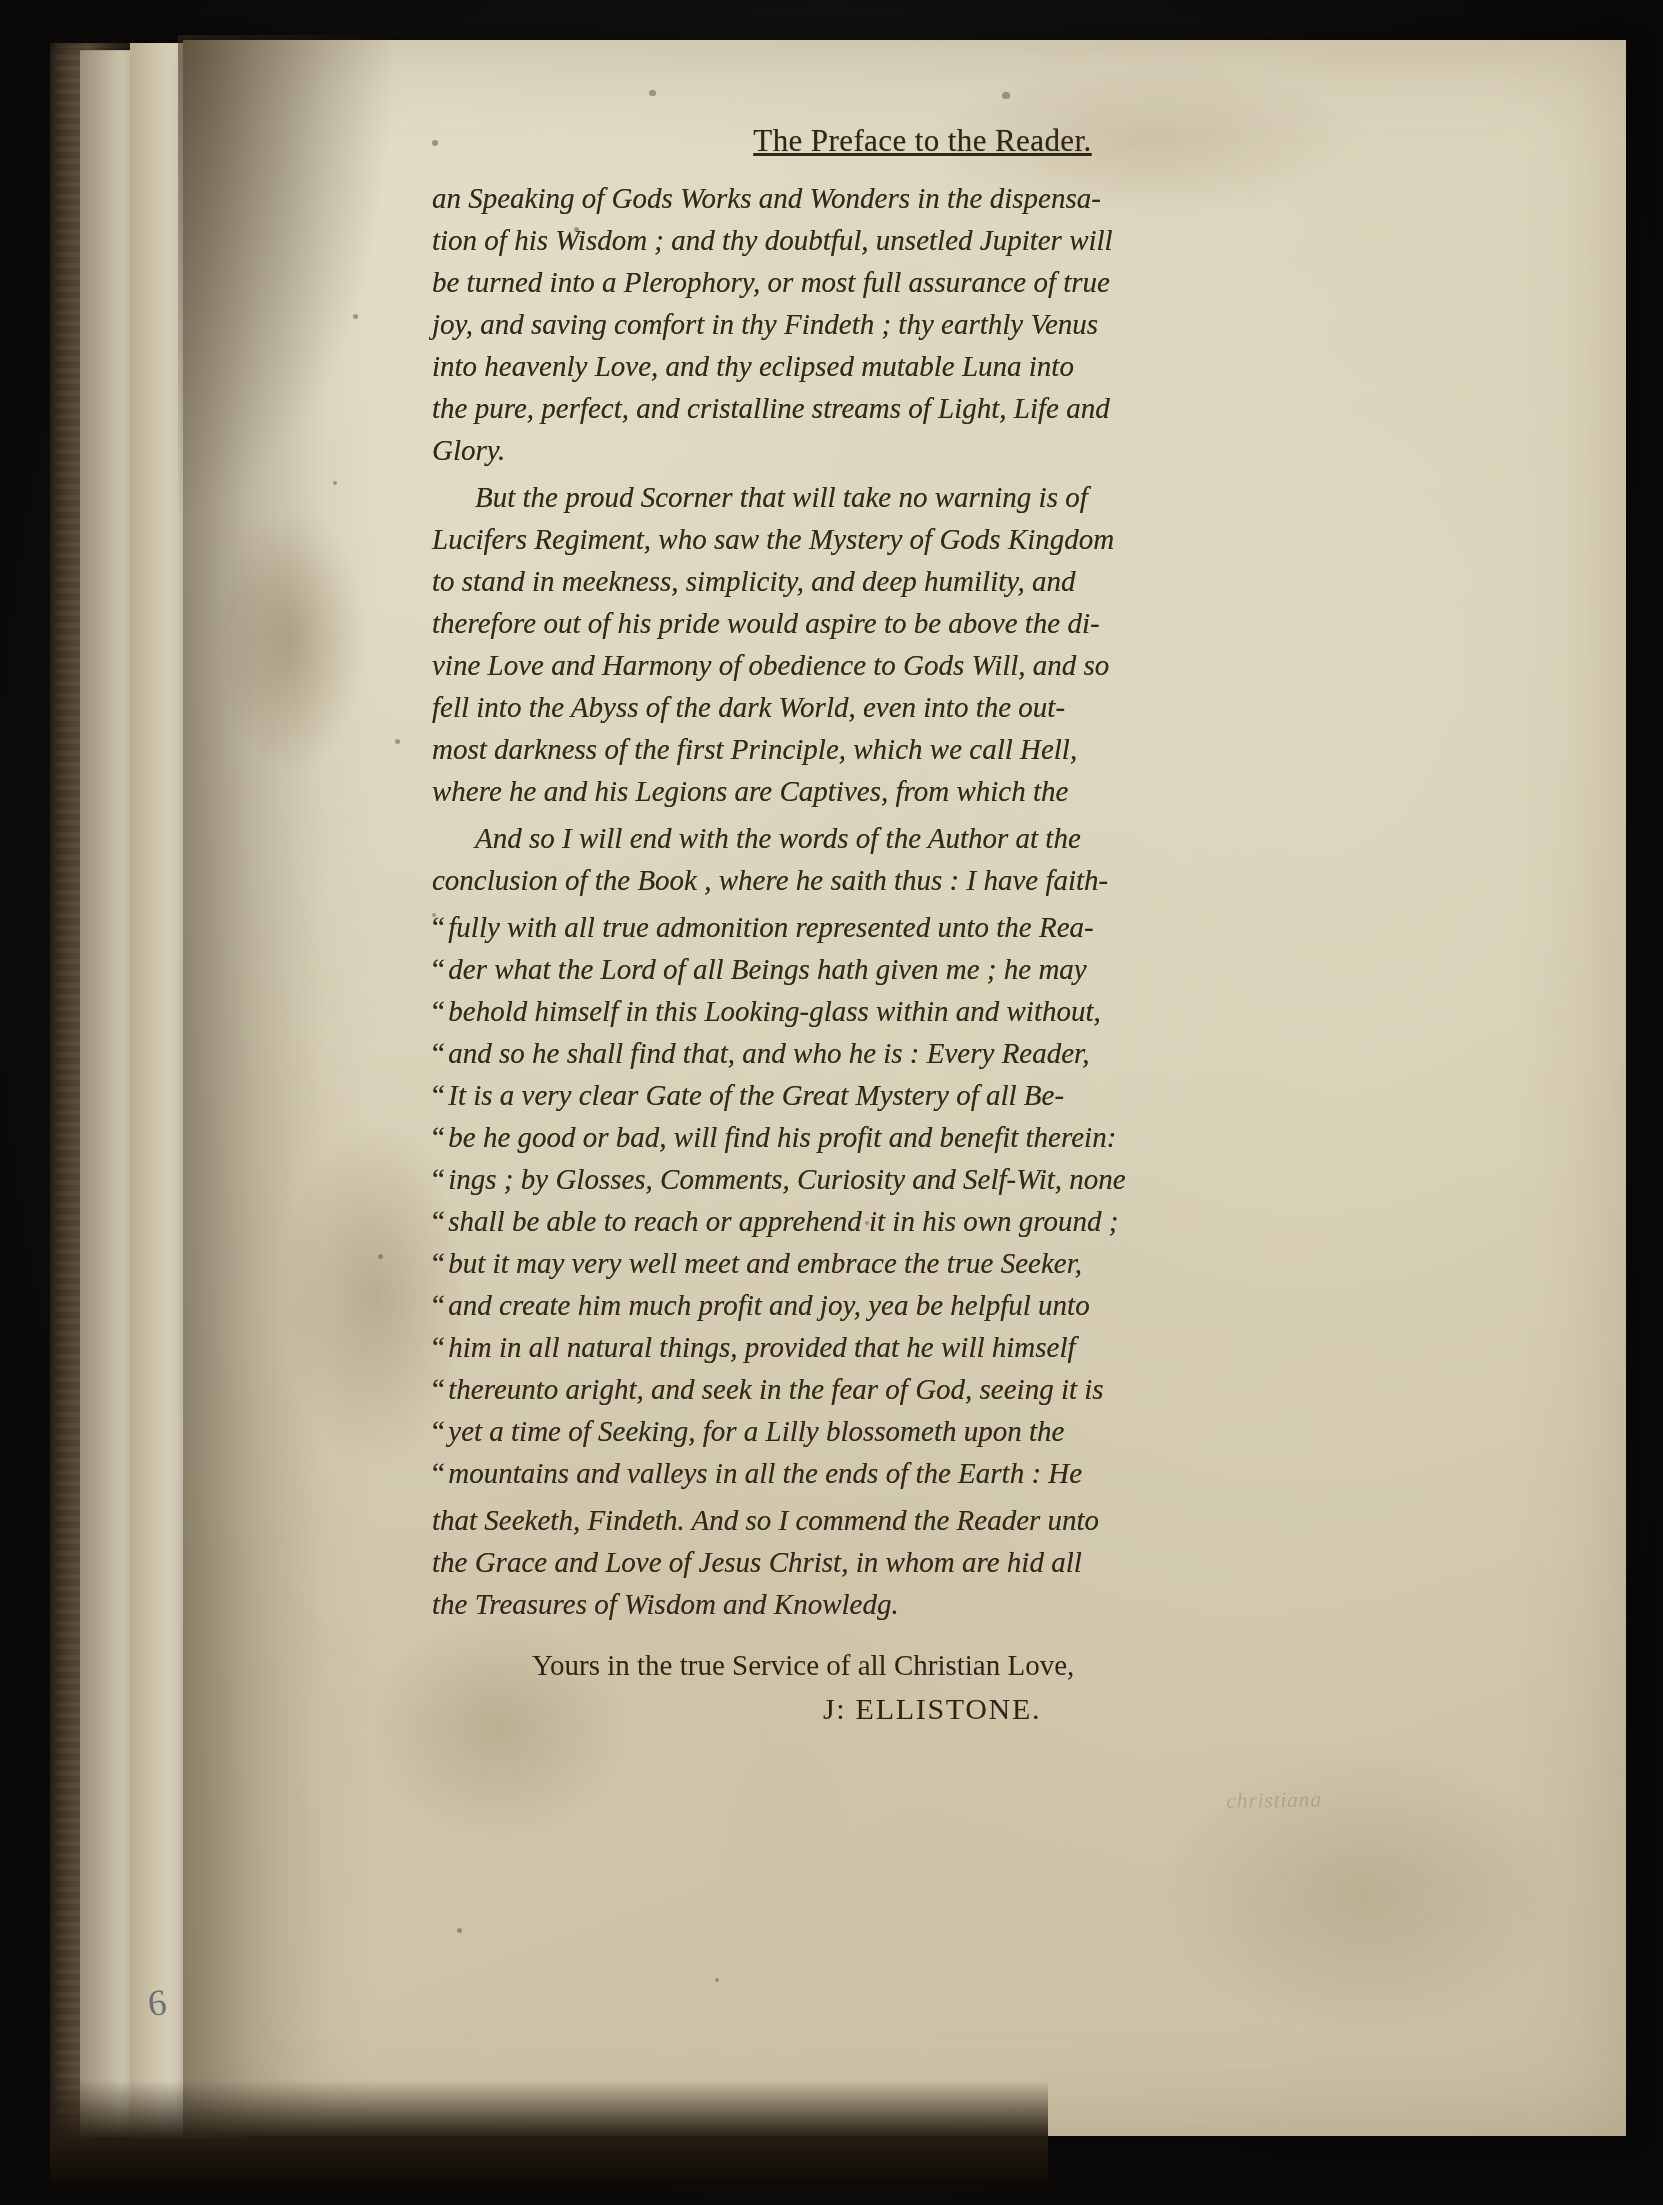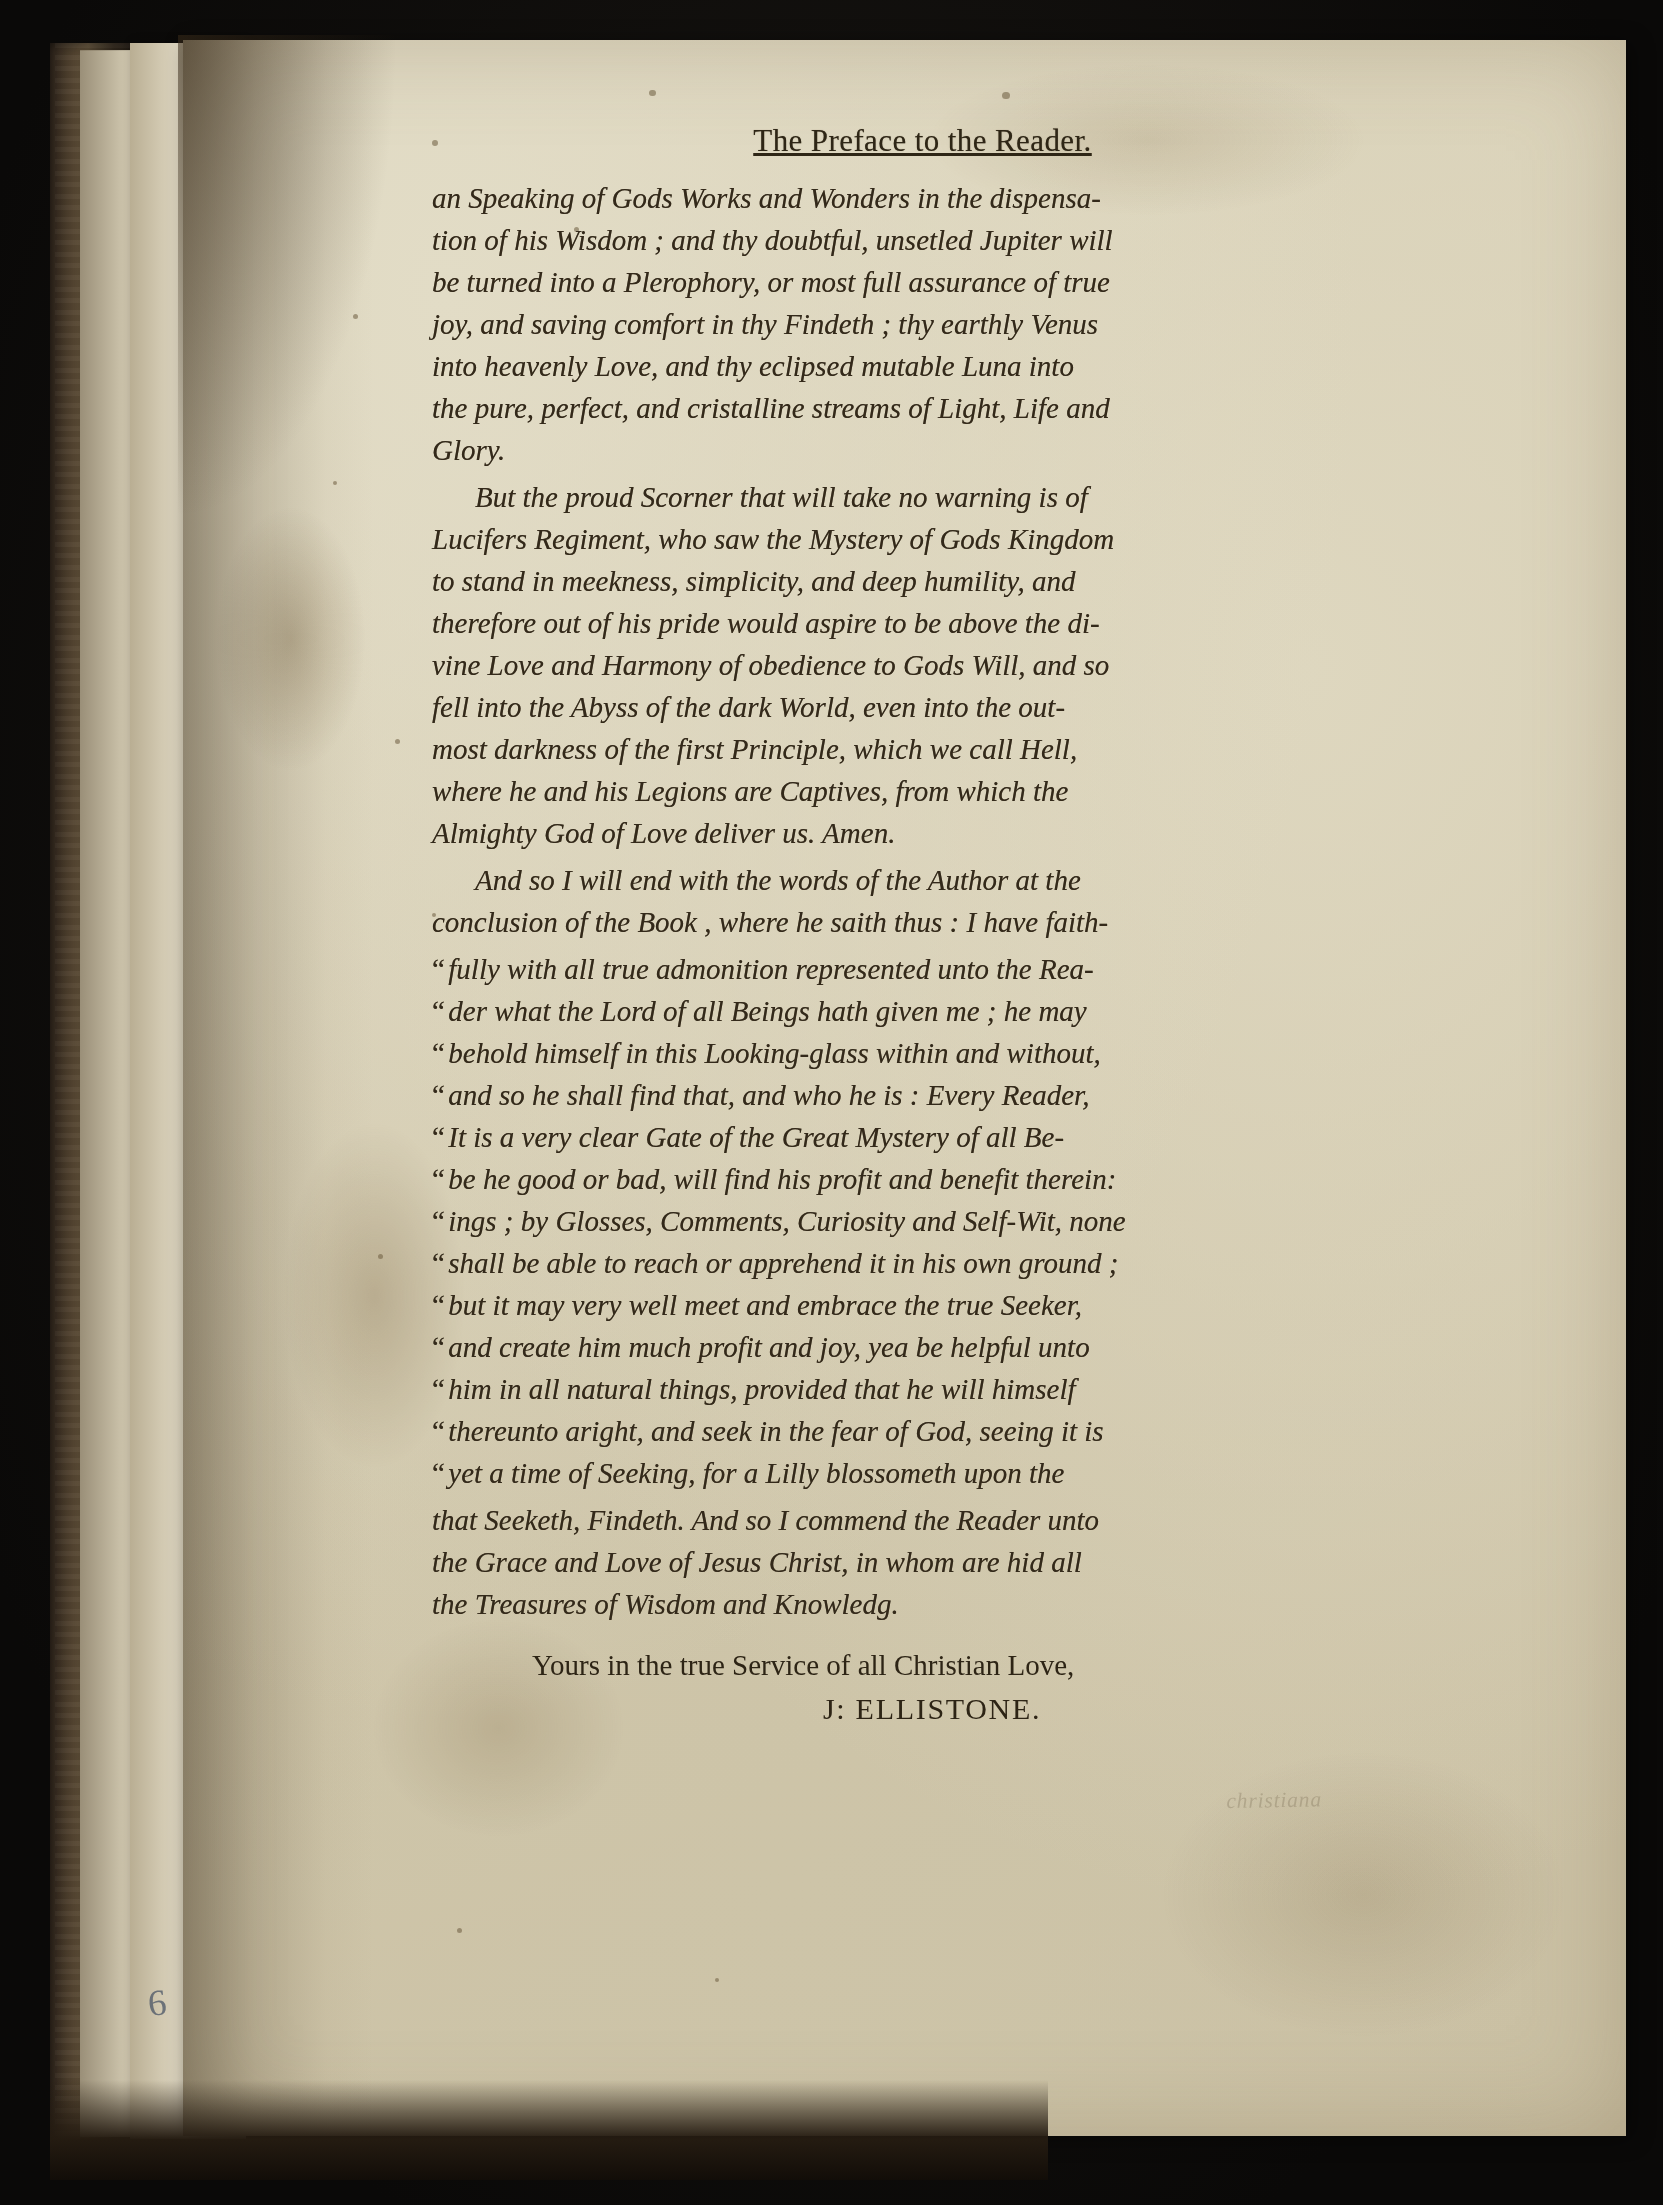--- a/index.html
+++ b/index.html
@@ -289,21 +289,20 @@
 
         <div class="para indent">
           <span class="ln">But the proud Scorner that will take no warning is of</span>
           <span class="ln">Lucifers Regiment, who saw the Mystery of Gods Kingdom</span>
           <span class="ln">to stand in meekness, simplicity, and deep humility, and</span>
           <span class="ln">therefore out of his pride would aspire to be above the di-</span>
           <span class="ln">vine Love and Harmony of obedience to Gods Will, and so</span>
           <span class="ln">fell into the Abyss of the dark World, even into the out-</span>
           <span class="ln">most darkness of the first Principle, which we call Hell,</span>
           <span class="ln">where he and his Legions are Captives, from which the</span>
-          <span class="ln">Almighty God of Love deliver us.   Amen.</span>
         </div>
 
         <div class="para indent">
           <span class="ln">And so I will end with the words of the Author at the</span>
           <span class="ln">conclusion of the Book , where he saith thus :  I have faith-</span>
         </div>
 
         <div class="para">
           <span class="ln q">fully with all true admonition represented unto the Rea-</span>
           <span class="ln q">der what the Lord of all Beings hath given me ; he may</span>
@@ -311,20 +310,21 @@
           <span class="ln q">and so he shall find that, and who he is :  Every Reader,</span>
           <span class="ln q">It is a very clear Gate of the Great Mystery of all Be-</span>
           <span class="ln q">be he good or bad, will find his profit and benefit therein:</span>
           <span class="ln q">ings ; by Glosses, Comments, Curiosity and Self-Wit, none</span>
           <span class="ln q">shall be able to reach or apprehend it in his own ground ;</span>
           <span class="ln q">but it may very well meet and embrace the true Seeker,</span>
           <span class="ln q">and create him much profit and joy, yea be helpful unto</span>
           <span class="ln q">him in all natural things, provided that he will himself</span>
           <span class="ln q">thereunto aright, and seek in the fear of God, seeing it is</span>
           <span class="ln q">yet a time of Seeking, for a Lilly blossometh upon the</span>
+          <span class="ln q">mountains and valleys in all the ends of the Earth :  He</span>
         </div>
 
         <div class="para">
           <span class="ln">that Seeketh, Findeth.   And so I commend the Reader unto</span>
           <span class="ln">the Grace and Love of Jesus Christ, in whom are hid all</span>
           <span class="ln">the Treasures of Wisdom and Knowledg.</span>
         </div>
 
         <div class="signoff">
           <span class="ln center-ish">Yours in the true Service of all Christian Love,</span>

